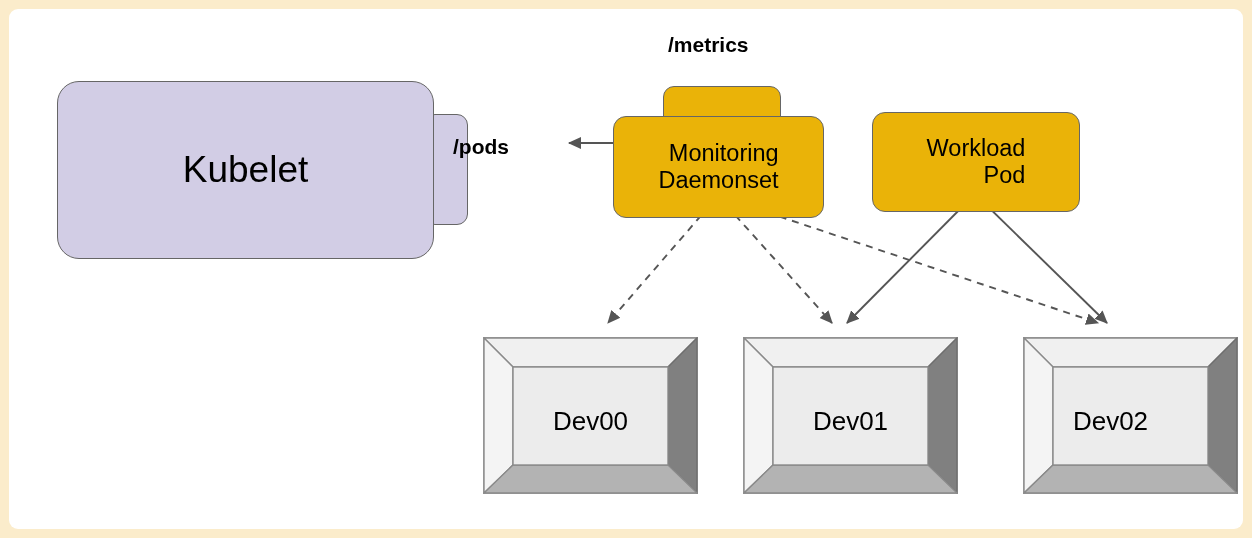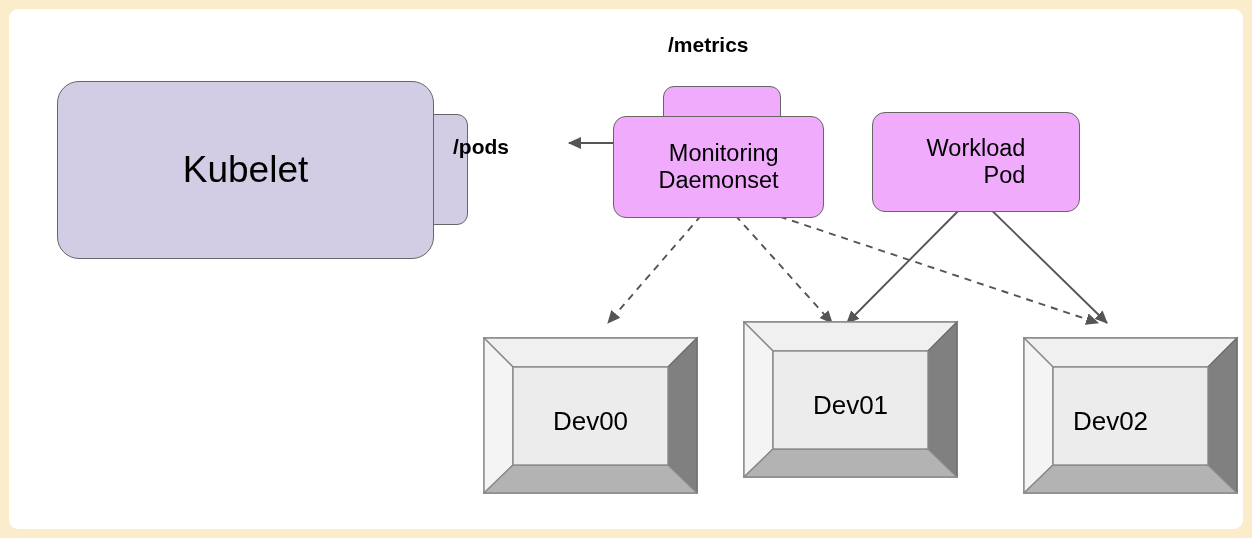--- a/index.html
+++ b/index.html
@@ -46,21 +46,21 @@
     display: flex;
     align-items: center;
     justify-content: center;
     text-align: right;
     color: #000000;
     line-height: 1.16;
     white-space: pre-line;
     margin-top: 24px;
   }
   .node-purple { background: #d2cde5; }
-  .node-blue   { background: #f0abfc; }
+  .node-blue   { background: #eab308; }
 
   #kubelet-node {
     left: 48px;  top: 48px;
     width: 377px; height: 178px;
     font-size: 37px;
     border-radius: 22px;
     z-index: 3;
   }
   #kubelet-tab {
     left: 415px; top: 81px;
@@ -116,21 +116,21 @@
     height: 157px;
     display: flex;
     align-items: center;
     justify-content: center;
     font-size: 26px;
     color: #000000;
     pointer-events: none;
     margin-top: 6px;
   }
   #device-0 { left: 474px; top: 328px; }
-  #device-1 { left: 734px; top: 312px; }
+  #device-1 { left: 734px; top: 328px; }
   #device-2 { left: 994px; top: 328px; padding-left: 20px; }
 </style>
 </head>
 <body>
 
 <div id="screenshot">
   <div id="canvas">
 
     <svg id="edges" viewBox="0 0 1234 520" width="1234" height="520">
       <defs>

